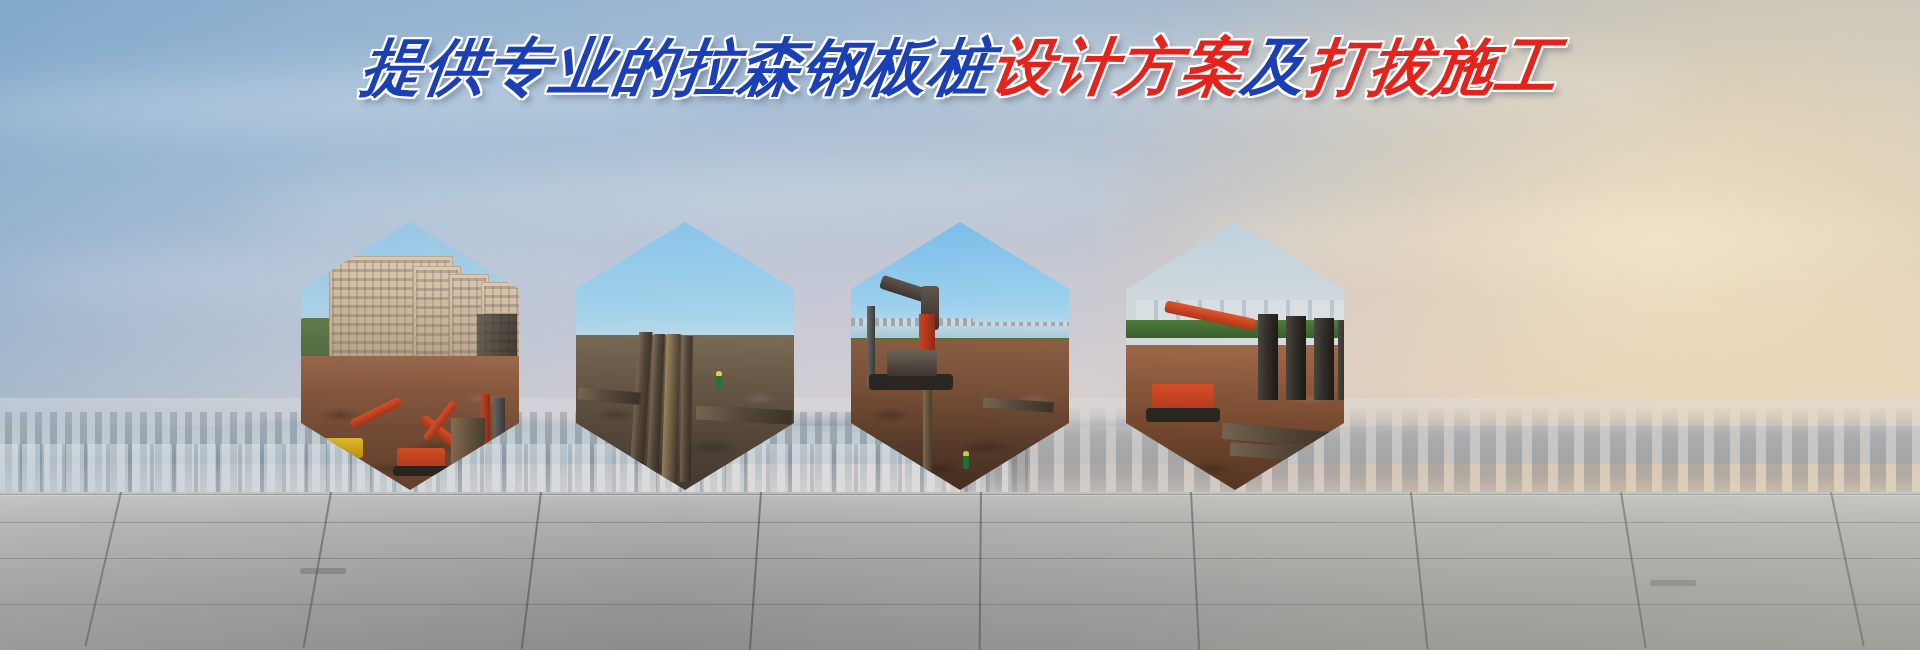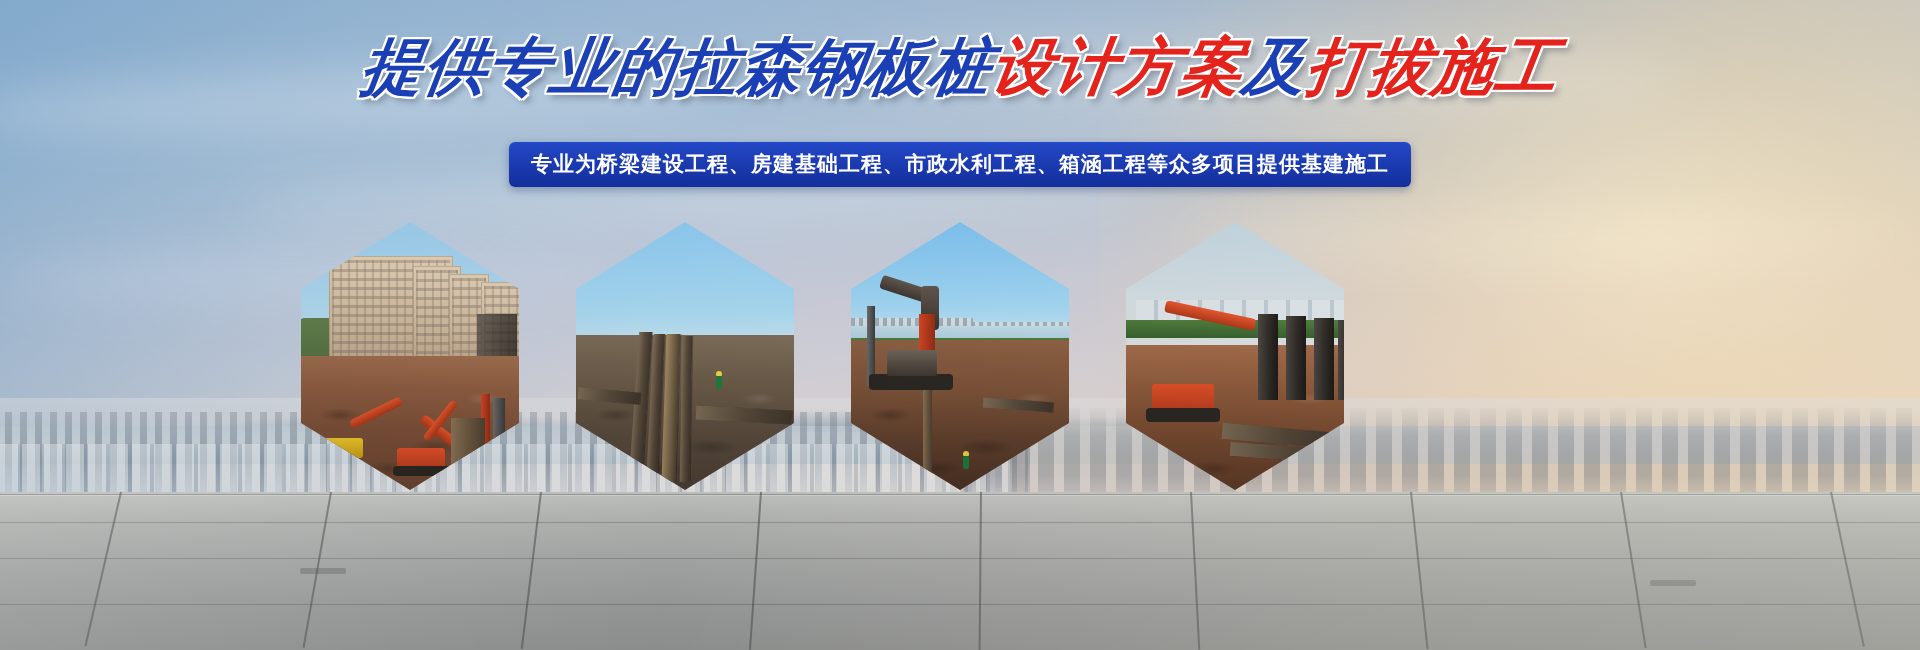--- a/index.html
+++ b/index.html
@@ -342,17 +342,14 @@
       </div>
       <div class="hexshade"></div>
     </div>
 
   </div>
 
   <div class="headline">
     <span class="hl-blue">提供专业的拉森钢板桩</span><span class="hl-red">设计方案</span><span class="hl-blue">及</span><span class="hl-red">打拔施工</span>
   </div>
 
-  <div class="subbar">
-    <div class="pill">专业为桥梁建设工程、房建基础工程、市政水利工程、箱涵工程等众多项目提供基建施工</div>
-  </div>
 
 </div>
 
 </body></html>

